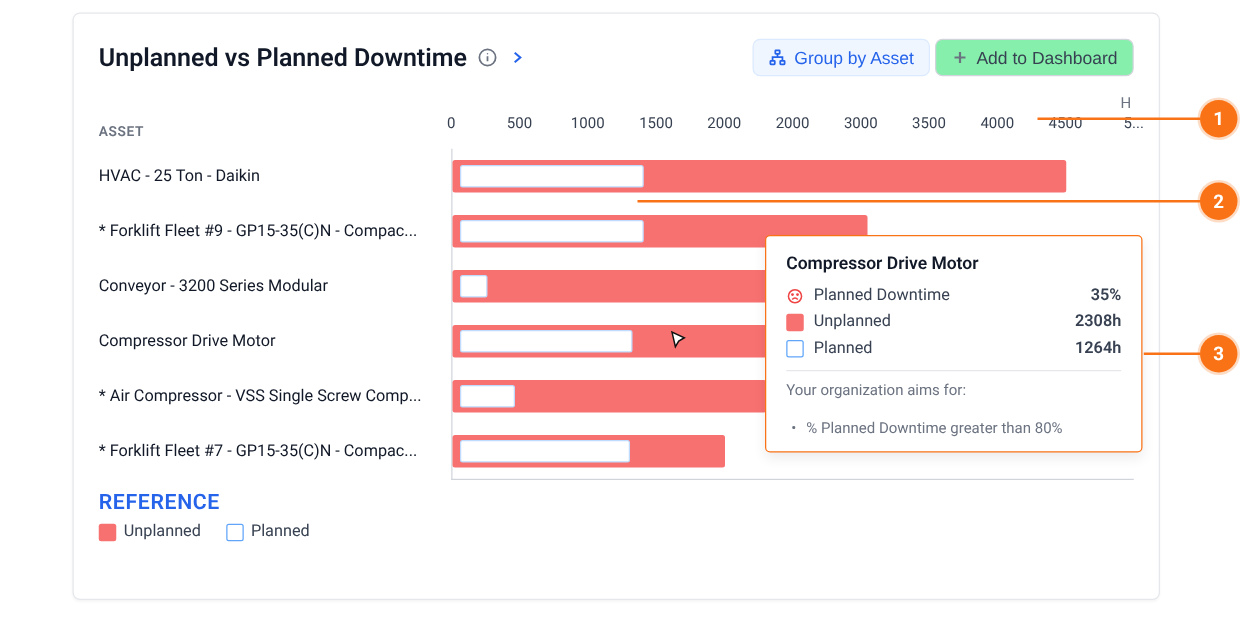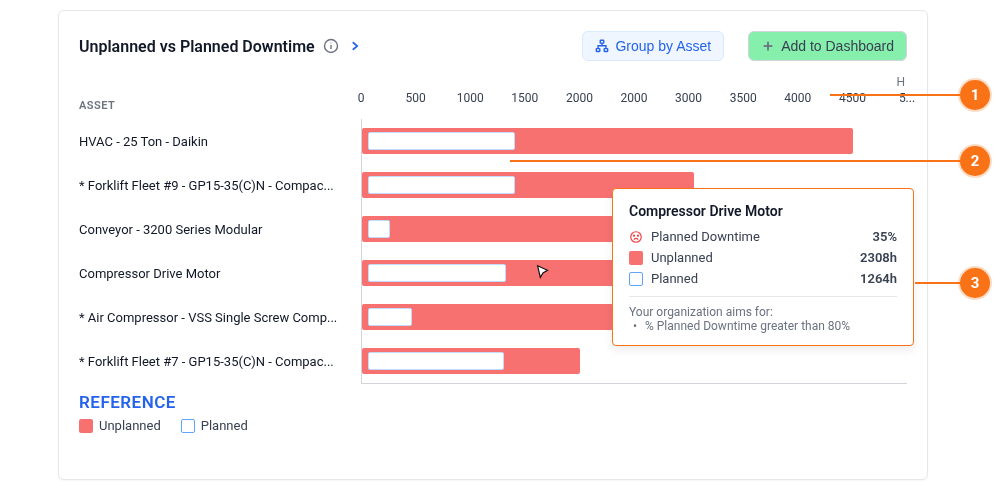--- a/index.html
+++ b/index.html
@@ -23,24 +23,24 @@
     padding: 20px 20px 12px 20px;
     box-shadow: 0 1px 2px rgba(0,0,0,0.04);
   }
   .header {
     display: flex;
     align-items: center;
     justify-content: space-between;
     margin-bottom: 14px;
   }
   .title-group { display: flex; align-items: center; gap: 8px; }
-  .title { font-size: 16px; font-weight: 600; color: #111827; }
+  .title { font-size: 20px; font-weight: 600; color: #111827; }
   .info-icon { width:16px; height:16px; display:inline-flex; align-items:center; justify-content:center; color:#6b7280;}
   .chev-icon { width:16px; height:16px; display:inline-flex; align-items:center; justify-content:center; color:#2563eb; font-weight:600;}
-  .actions { display:flex; gap:24px; }
+  .actions { display:flex; gap:4px; }
   .btn {
     display:flex; align-items:center; gap:6px;
     padding:6px 12px; border-radius:6px; font-size:14px; font-weight:500;
     border:1px solid #d1d5db; background:#86efac; color:#374151; cursor:pointer;
   }
   .btn.primary { background:#eff6ff; color:#2563eb; border-color:#dbeafe; }
   .btn .ico { width:14px; height:14px; display:inline-flex; align-items:center; justify-content:center;}
   .axis-unit { text-align:right; font-size:12px; color:#6b7280; padding-right:2px; margin-bottom:2px;}
   .chart-area { display:flex; }
   .ycol { width:282px; flex:0 0 282px; }
@@ -61,21 +61,21 @@
     box-shadow:0 4px 10px rgba(0,0,0,.08);
   }
   .tooltip h4 { font-size:14px; font-weight:600; color:#111827; margin-bottom:10px;}
   .tt-row { display:flex; align-items:center; gap:8px; font-size:13px; color:#374151; margin-bottom:6px;}
   .tt-row .val { margin-left:auto; font-weight:600;}
   .tt-swatch { width:14px; height:14px; border-radius:2px; flex:0 0 14px;}
   .tt-swatch.red { background:#f87171;}
   .tt-swatch.wh { background:#fff; border:1.5px solid #60a5fa;}
   .tt-face { width:14px; height:14px; color:#ef4444; flex:0 0 14px;}
   .tt-div { border:none; border-top:1px solid #e5e7eb; margin:10px 0 8px;}
-  .tt-sub { font-size:12px; color:#6b7280; margin-bottom:0;}
+  .tt-sub { font-size:12px; color:#6b7280; margin-bottom:16px;}
   .tt-bullet { font-size:12px; color:#6b7280; padding-left:16px; position:relative;}
   .tt-bullet:before { content:"•"; position:absolute; left:4px; }
   .legend { margin-top:8px; }
   .legend-title { font-size:17px; letter-spacing:.5px; color:#2563eb; font-weight:600; margin-bottom:6px;}
   .legend-items { display:flex; gap:20px; align-items:center;}
   .legend-item { display:flex; align-items:center; gap:6px; font-size:13px; color:#374151;}
   .lg-swatch { width:14px; height:14px; border-radius:2px;}
   .lg-swatch.red { background:#f87171;}
   .lg-swatch.wh { background:#fff; border:1.5px solid #60a5fa;}
   

